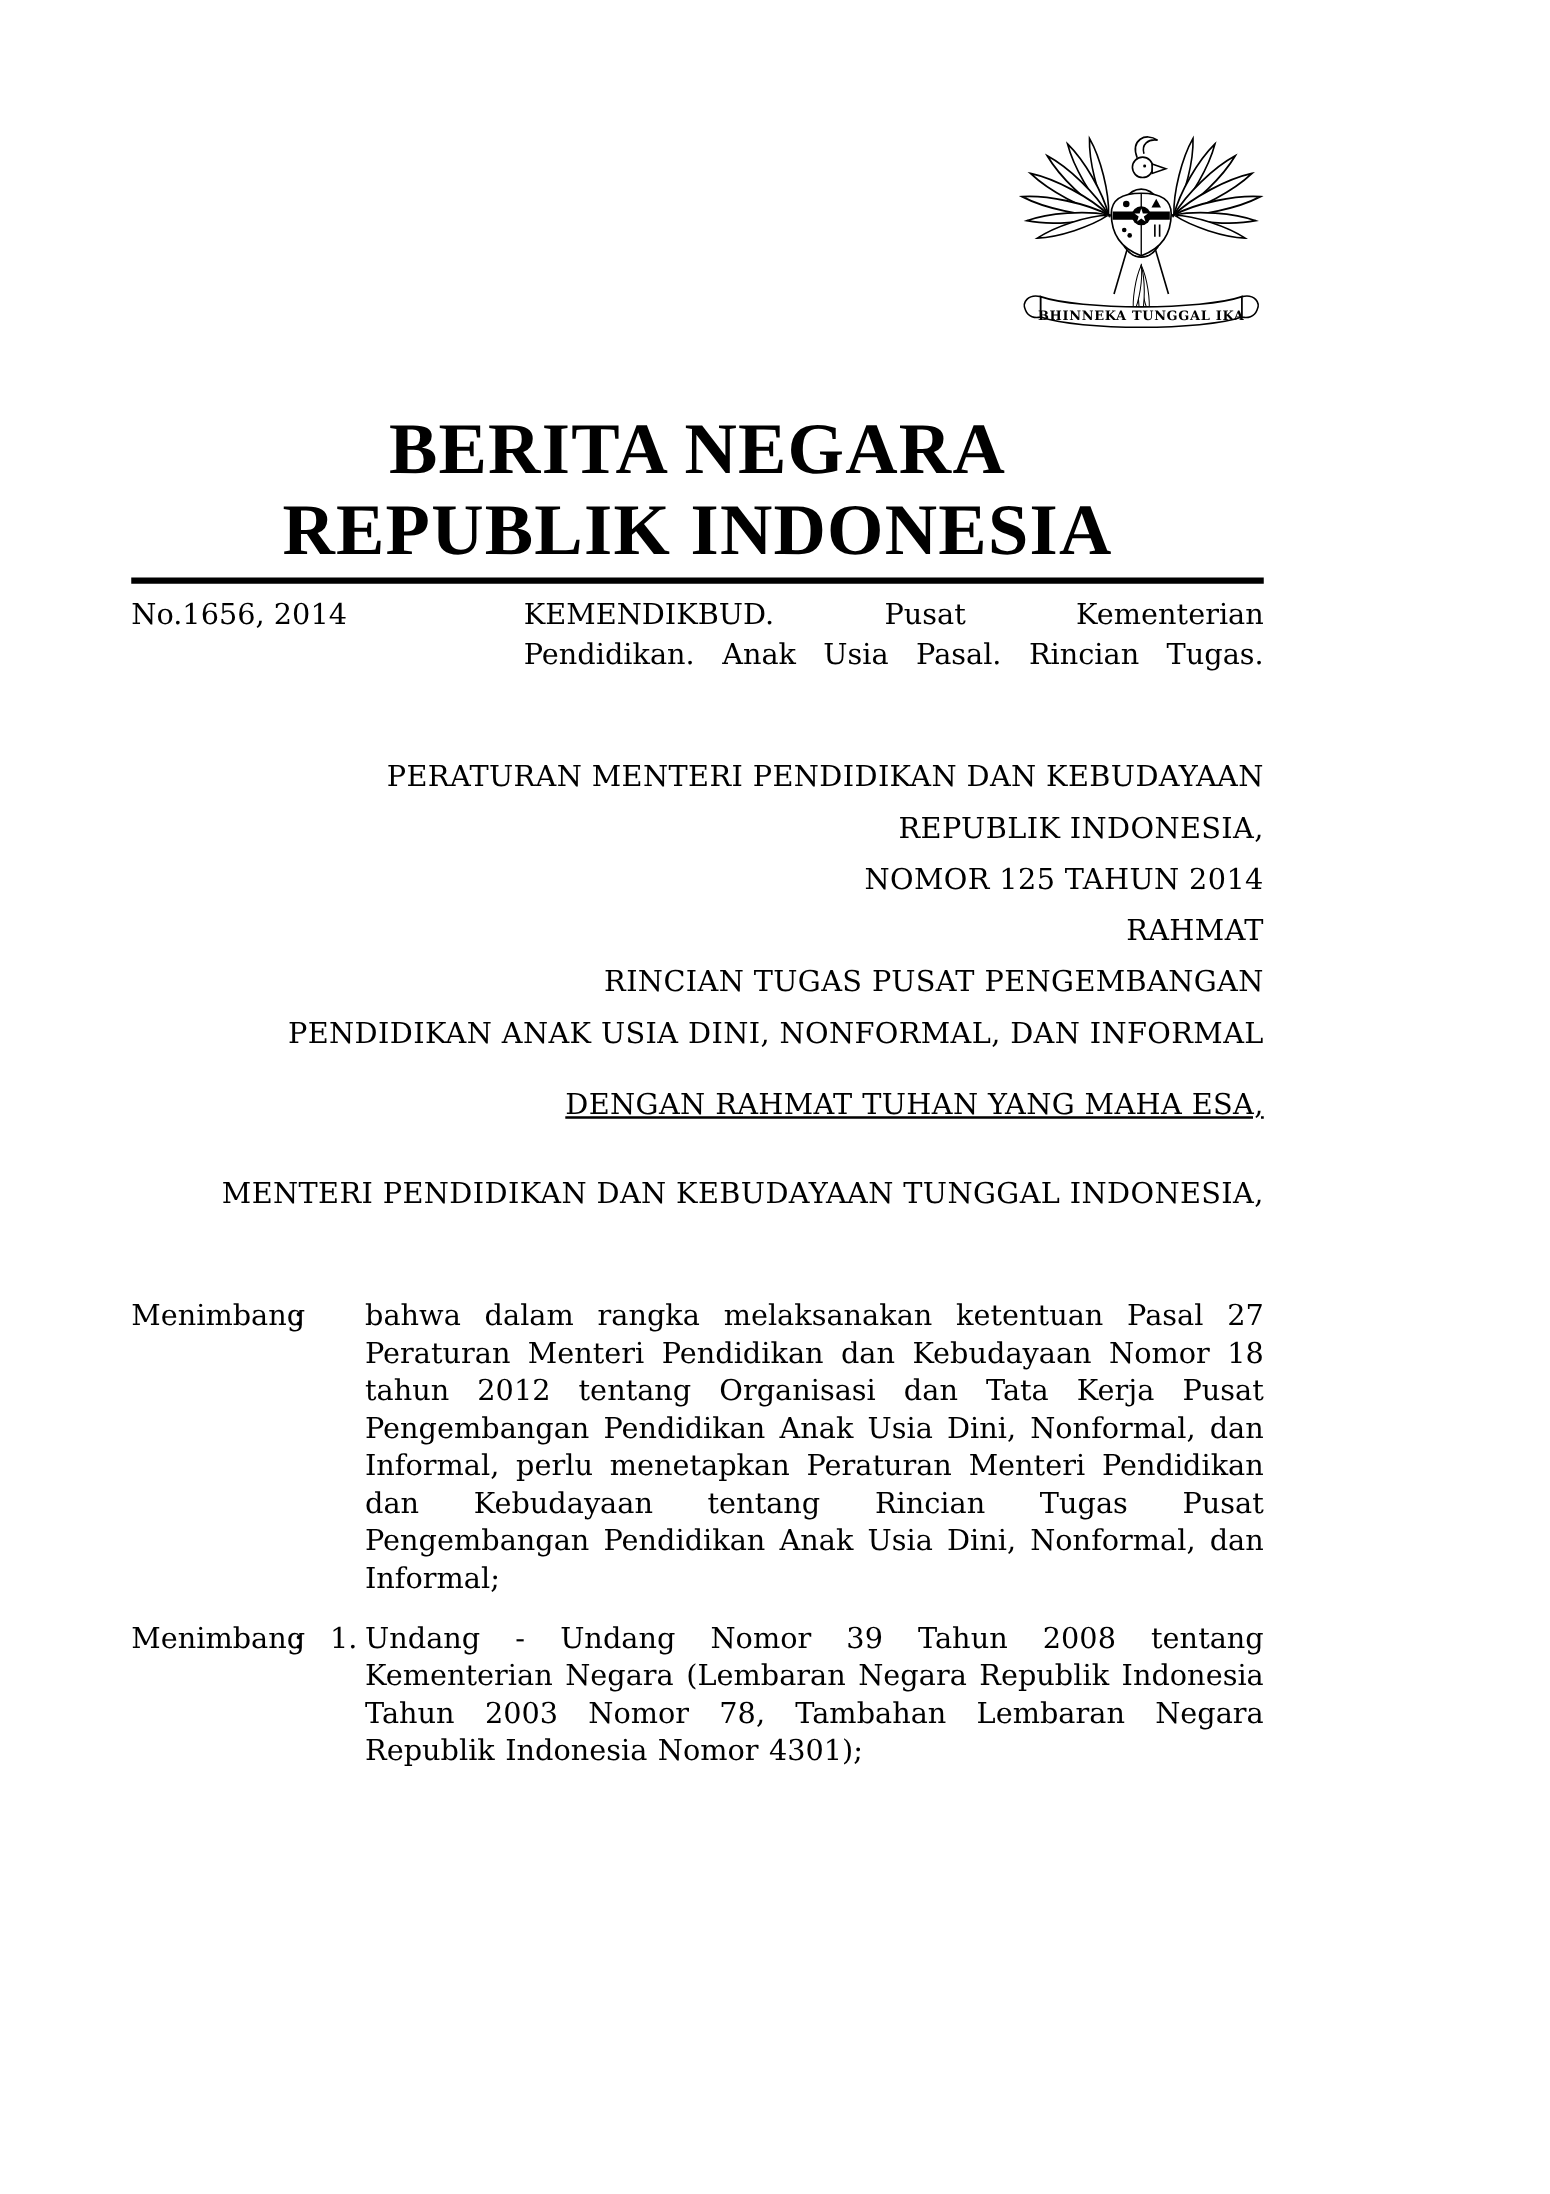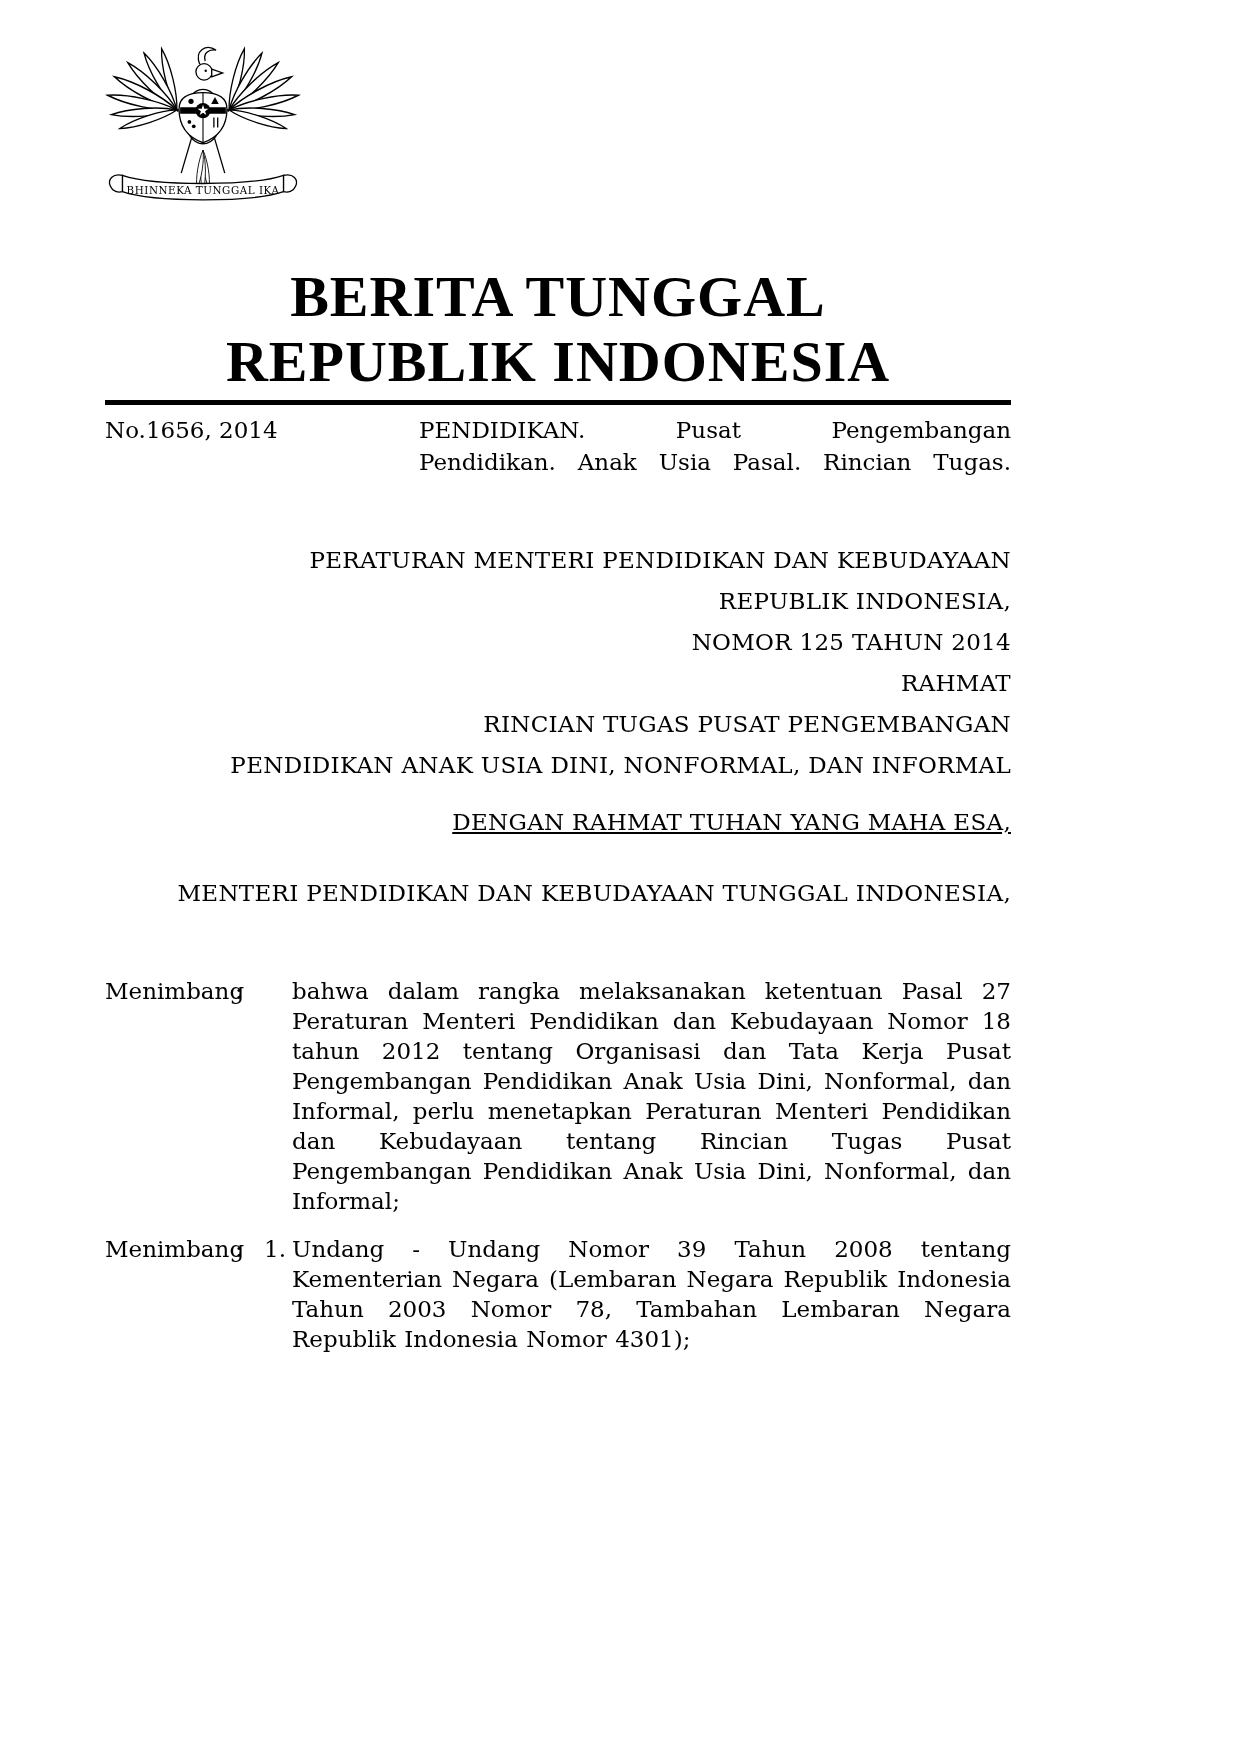--- a/index.html
+++ b/index.html
@@ -5,21 +5,21 @@
   * { margin:0; padding:0; box-sizing:border-box; }
   html, body { background:#ffffff; }
   body {
     width:1240px; height:1755px;
     font-family:"DejaVu Serif", serif;
     color:#000;
   }
   .page { position:relative; width:1240px; height:1755px; background:#fff; overflow:hidden; }
   .content { margin-left:105px; width:906px; }
 
-  .emblem-wrap { padding-top:38px; text-align:left; }
+  .emblem-wrap { padding-top:100px; text-align:right;font-weight:bold; }
   .garuda { display:inline-block; }
 
   .masthead-title {
     margin-top:54px;
     text-align:center;
     font-family:"Liberation Serif", serif;
     font-weight:700;
     font-size:58px;
     line-height:1.12;
     letter-spacing:1px;
@@ -116,30 +116,30 @@
             <path d="M26,166 C55,176 145,176 174,166 L174,181 C145,191 55,191 26,181 Z"></path>
             <path d="M26,166 C17,164 12,170 15,176 C17,181 22,182 26,181 Z"></path>
             <path d="M174,166 C183,164 188,170 185,176 C183,181 178,182 174,181 Z"></path>
             <text x="100" y="183" text-anchor="middle" font-size="9.5" font-family="'DejaVu Serif', serif" letter-spacing="0.5" fill="#000" stroke="none">BHINNEKA TUNGGAL IKA</text>
           </g>
         </g>
       </svg>
     </div>
 
     <h1 class="masthead-title">
-      <span class="mt-line">BERITA TUNGGAL</span>
+      <span class="mt-line">BERITA NEGARA</span>
       <span class="mt-line">REPUBLIK INDONESIA</span>
     </h1>
 
     <div class="rule"></div>
 
     <div class="mast-row">
       <div class="issue-no">No.1656, 2014</div>
       <div class="mast-right">
-        <div class="jline">PENDIDIKAN. Pusat Pengembangan</div>
+        <div class="jline">KEMENDIKBUD. Pusat Kementerian</div>
         <div class="jline">Pendidikan. Anak Usia Pasal. Rincian Tugas.</div>
       </div>
     </div>
 
     <div class="heading-block">
       <div>PERATURAN MENTERI PENDIDIKAN DAN KEBUDAYAAN</div>
       <div>REPUBLIK INDONESIA,</div>
       <div>NOMOR 125 TAHUN 2014</div>
       <div>RAHMAT</div>
       <div>RINCIAN TUGAS PUSAT PENGEMBANGAN</div>

